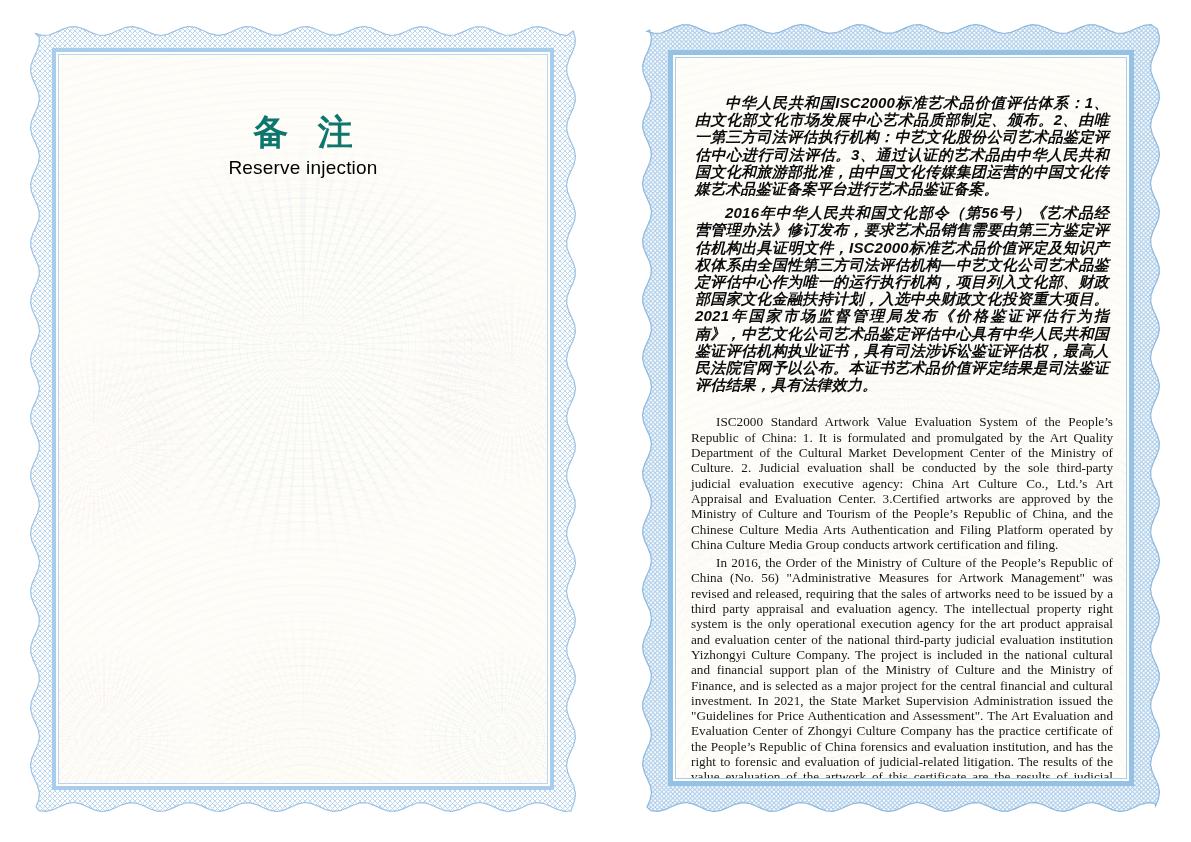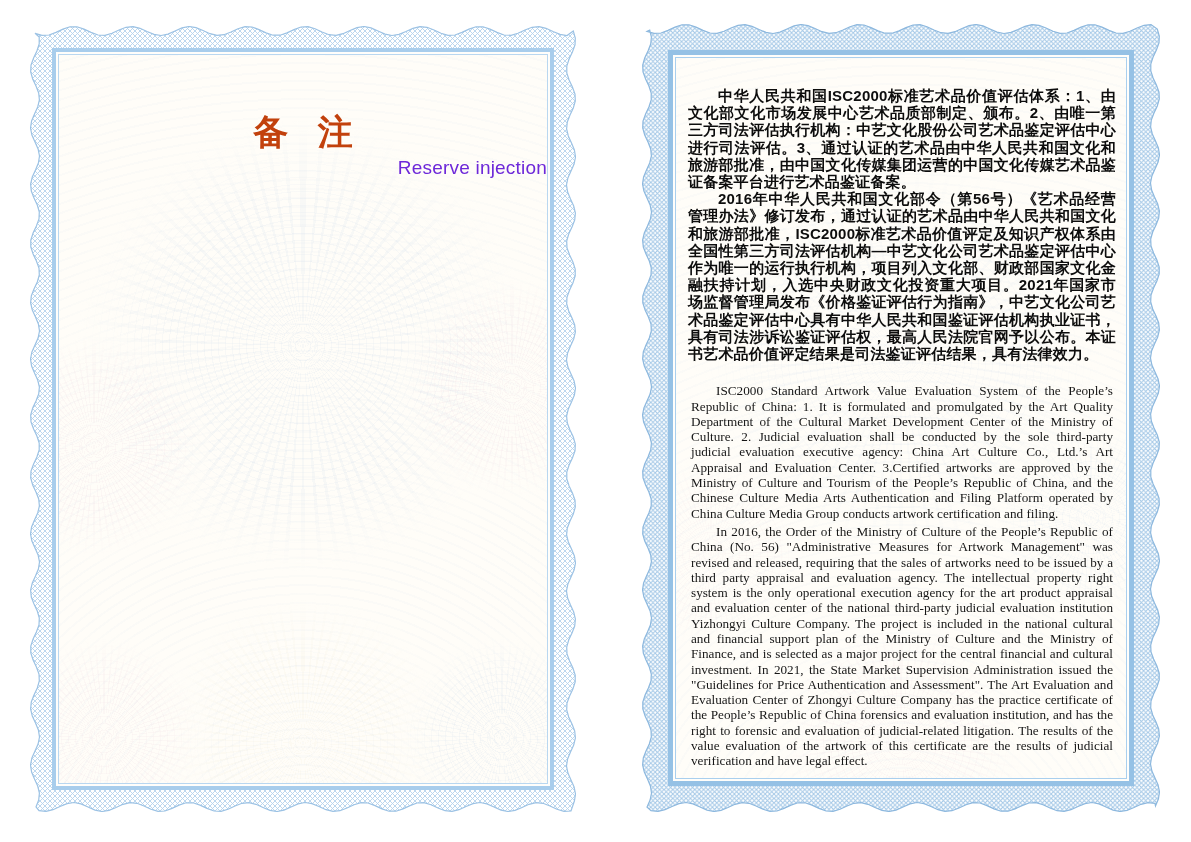--- a/index.html
+++ b/index.html
@@ -33,30 +33,30 @@
       repeating-conic-gradient(rgba(200,140,175,.15) 0deg 1.2deg, rgba(0,0,0,0) 1.2deg 4.6deg),
       repeating-radial-gradient(circle, rgba(205,150,180,.13) 0 1px, rgba(0,0,0,0) 1px 7px);}
   .rosette.cream{
     background:
       radial-gradient(closest-side, rgba(255,255,255,0) 55%, #fffdf8 96%),
       repeating-conic-gradient(rgba(205,190,130,.14) 0deg 1.2deg, rgba(0,0,0,0) 1.2deg 4.6deg),
       repeating-radial-gradient(circle, rgba(170,190,225,.13) 0 1px, rgba(0,0,0,0) 1px 7px);}
 
   
   .title-block{position:relative;text-align:center;padding-top:54px;}
-  .title-zh{font-size:35px;font-weight:600;color:#c2410c;letter-spacing:.28em;text-indent:.28em;
+  .title-zh{font-size:35px;font-weight:600;color:#0f766e;letter-spacing:.28em;text-indent:.28em;
             font-family:"Liberation Sans",sans-serif;}
-  .title-en{font-size:19px;color:#6d28d9;margin-top:1px;letter-spacing:.2px;
-            font-family:"Liberation Sans",sans-serif;text-align:right;}
+  .title-en{font-size:19px;color:#000000;margin-top:1px;letter-spacing:.2px;
+            font-family:"Liberation Sans",sans-serif;}
 
   
   .content{position:relative;padding:29px 10px 0 12px;}
-  .zh-block p{margin:0;color:#0d0d0d;font-weight:700;font-size:15px;line-height:17.2px;
+  .zh-block p{margin:7px;color:#0d0d0d;font-weight:700;font-size:15px;line-height:17.2px;
       text-align:justify;text-indent:2em;font-family:"Liberation Sans",sans-serif;
-      letter-spacing:.2px;}
+      letter-spacing:.2px;font-style:italic;}
   .en-block{margin-top:21px;}
   .en-block p{margin:3px;color:#161616;font-size:13.2px;line-height:15.3px;text-align:justify;
       text-indent:1.9em;font-family:"Liberation Serif",serif;}
 </style>
 </head>
 <body>
 
 <div class="spread">
 
   <section class="page page-left">
@@ -109,21 +109,21 @@
       <div class="frame-inner">
         <div class="interior">
           <div class="rosette" style="width:430px;height:430px;left:50%;top:42%;transform:translate(-50%,-50%);opacity:.2;"></div>
           <div class="rosette pink" style="width:260px;height:260px;left:50%;bottom:-95px;transform:translateX(-50%);opacity:.3;"></div>
           <div class="rosette pink" style="width:200px;height:200px;left:-65px;top:55%;opacity:.25;"></div>
           <div class="rosette" style="width:200px;height:200px;right:-65px;top:50%;opacity:.25;"></div>
         </div>
         <div class="content">
           <div class="zh-block">
             <p>中华人民共和国ISC2000标准艺术品价值评估体系：1、由文化部文化市场发展中心艺术品质部制定、颁布。2、由唯一第三方司法评估执行机构：中艺文化股份公司艺术品鉴定评估中心进行司法评估。3、通过认证的艺术品由中华人民共和国文化和旅游部批准，由中国文化传媒集团运营的中国文化传媒艺术品鉴证备案平台进行艺术品鉴证备案。</p>
-            <p>2016年中华人民共和国文化部令（第56号）《艺术品经营管理办法》修订发布，通过认证的艺术品由中华人民共和国文化和旅游部批准，ISC2000标准艺术品价值评定及知识产权体系由全国性第三方司法评估机构—中艺文化公司艺术品鉴定评估中心作为唯一的运行执行机构，项目列入文化部、财政部国家文化金融扶持计划，入选中央财政文化投资重大项目。2021年国家市场监督管理局发布《价格鉴证评估行为指南》，中艺文化公司艺术品鉴定评估中心具有中华人民共和国鉴证评估机构执业证书，具有司法涉诉讼鉴证评估权，最高人民法院官网予以公布。本证书艺术品价值评定结果是司法鉴证评估结果，具有法律效力。</p>
+            <p>2016年中华人民共和国文化部令（第56号）《艺术品经营管理办法》修订发布，要求艺术品销售需要由第三方鉴定评估机构出具证明文件，ISC2000标准艺术品价值评定及知识产权体系由全国性第三方司法评估机构—中艺文化公司艺术品鉴定评估中心作为唯一的运行执行机构，项目列入文化部、财政部国家文化金融扶持计划，入选中央财政文化投资重大项目。2021年国家市场监督管理局发布《价格鉴证评估行为指南》，中艺文化公司艺术品鉴定评估中心具有中华人民共和国鉴证评估机构执业证书，具有司法涉诉讼鉴证评估权，最高人民法院官网予以公布。本证书艺术品价值评定结果是司法鉴证评估结果，具有法律效力。</p>
           </div>
           <div class="en-block">
             <p>ISC2000 Standard Artwork Value Evaluation System of the People’s Republic of China: 1. It is formulated and promulgated by the Art Quality Department of the Cultural Market Development Center of the Ministry of Culture. 2. Judicial evaluation shall be conducted by the sole third-party judicial evaluation executive agency: China Art Culture Co., Ltd.’s Art Appraisal and Evaluation Center. 3.Certified artworks are approved by the Ministry of Culture and Tourism of the People’s Republic of China, and the Chinese Culture Media Arts Authentication and Filing Platform operated by China Culture Media Group conducts artwork certification and filing.</p>
             <p>In 2016, the Order of the Ministry of Culture of the People’s Republic of China (No. 56) "Administrative Measures for Artwork Management" was revised and released, requiring that the sales of artworks need to be issued by a third party appraisal and evaluation agency. The intellectual property right system is the only operational execution agency for the art product appraisal and evaluation center of the national third-party judicial evaluation institution Yizhongyi Culture Company. The project is included in the national cultural and financial support plan of the Ministry of Culture and the Ministry of Finance, and is selected as a major project for the central financial and cultural investment. In 2021, the State Market Supervision Administration issued the "Guidelines for Price Authentication and Assessment". The Art Evaluation and Evaluation Center of Zhongyi Culture Company has the practice certificate of the People’s Republic of China forensics and evaluation institution, and has the right to forensic and evaluation of judicial-related litigation. The results of the value evaluation of the artwork of this certificate are the results of judicial verification and have legal effect.</p>
           </div>
         </div>
       </div>
     </div>
   </section>
 

